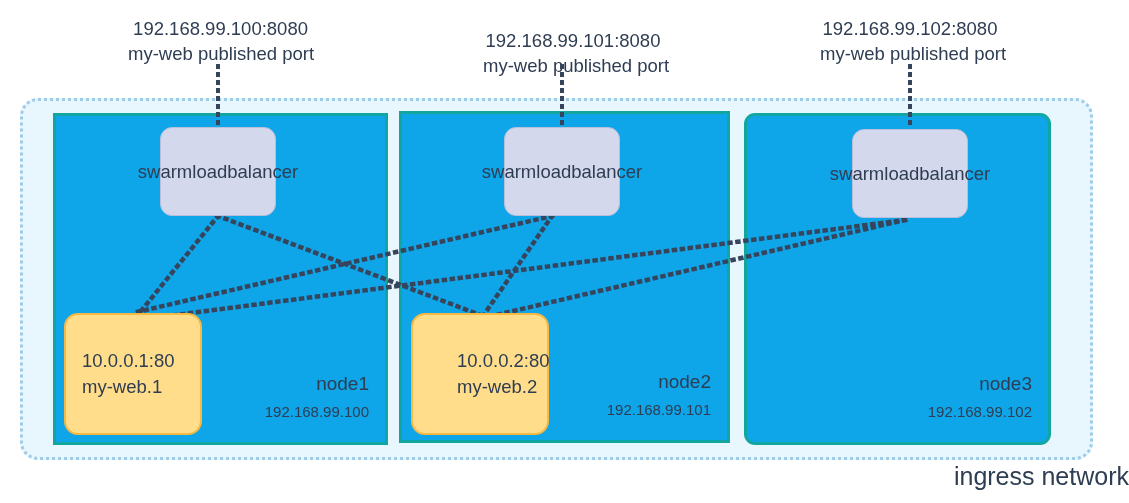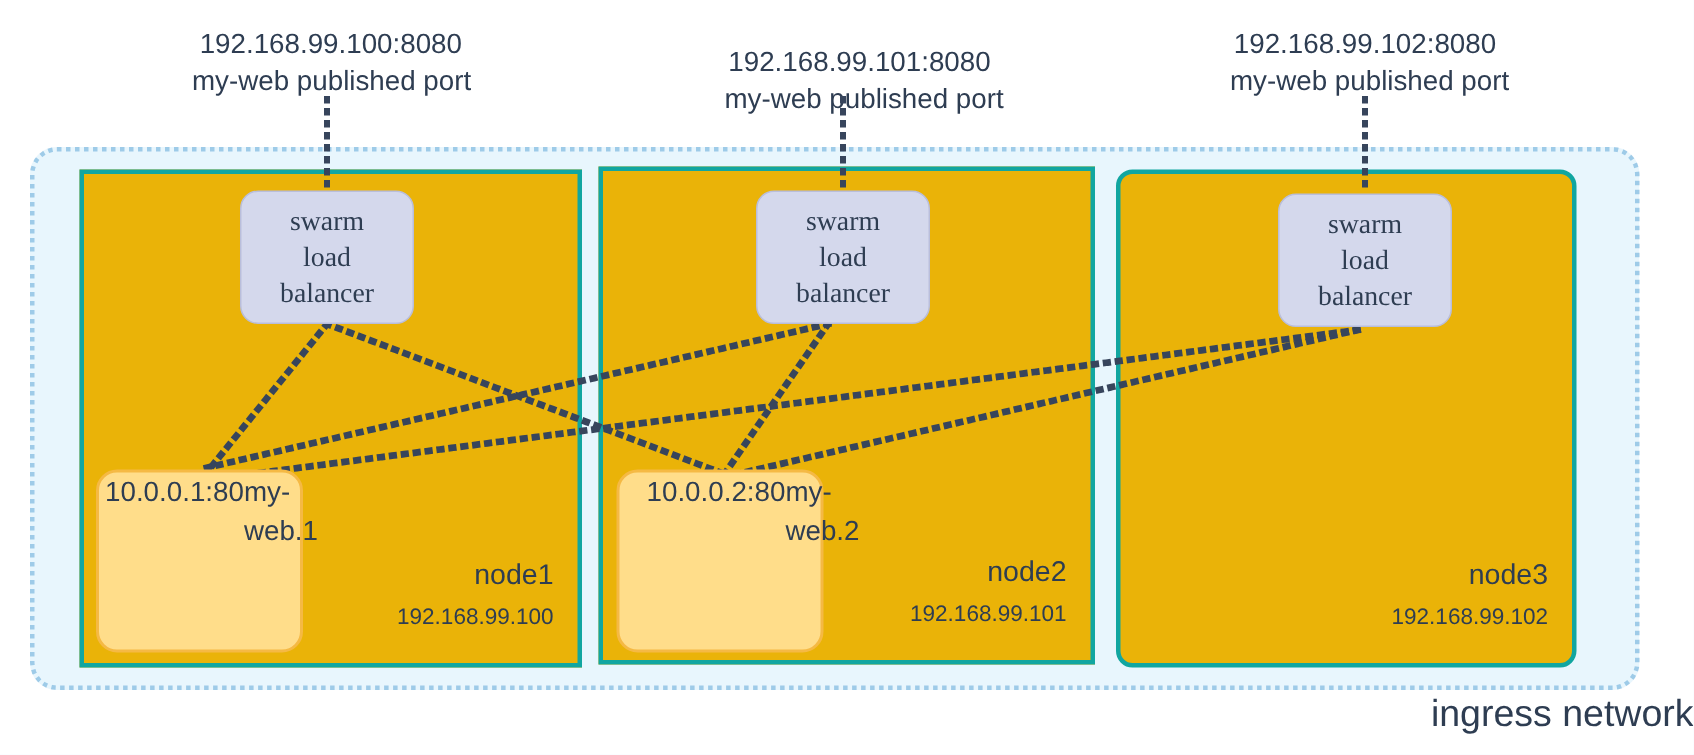--- a/index.html
+++ b/index.html
@@ -37,21 +37,21 @@
     top: 98px;
     width: 1073px;
     height: 362px;
     background: #e8f6fd;
     border: 3px dotted #9ecbe8;
     border-radius: 18px;
     box-sizing: border-box;
   }
   .node-box {
     position: absolute;
-    background: #eab308;
+    background: #0ea5e9;
     border: 3px solid #11a6a0;
     box-sizing: border-box;
   }
   .node-name {
     position: absolute;
     right: 16px;
     bottom: 47px;
     font-size: 19px;
     color: #2e3d52;
     white-space: nowrap;
@@ -64,36 +64,35 @@
     color: #2e3d52;
     white-space: nowrap;
   }
   .lb-box {
     position: absolute;
     background: #d4d8ec;
     border: 1.5px solid #b9bedb;
     border-radius: 12px;
     box-sizing: border-box;
     display: flex;
-    flex-direction: column;
+    flex-direction: row;
     align-items: center;
     justify-content: center;
     font-size: 18.5px;
     line-height: 24px;
     color: #2e3d52;
-    font-family: Liberation Serif, serif;
   }
   .task-box {
     position: absolute;
     background: #ffdd8a;
     border: 2px solid #f5b944;
     border-radius: 14px;
     box-sizing: border-box;
     display: flex;
-    flex-direction: row;
+    flex-direction: column;
     justify-content: center;
     padding-left: 16px;
     font-size: 18.5px;
     line-height: 26px;
     color: #2e3d52;
   }
   .ingress-caption {
     position: absolute;
     left: 0;
     top: 462px;

